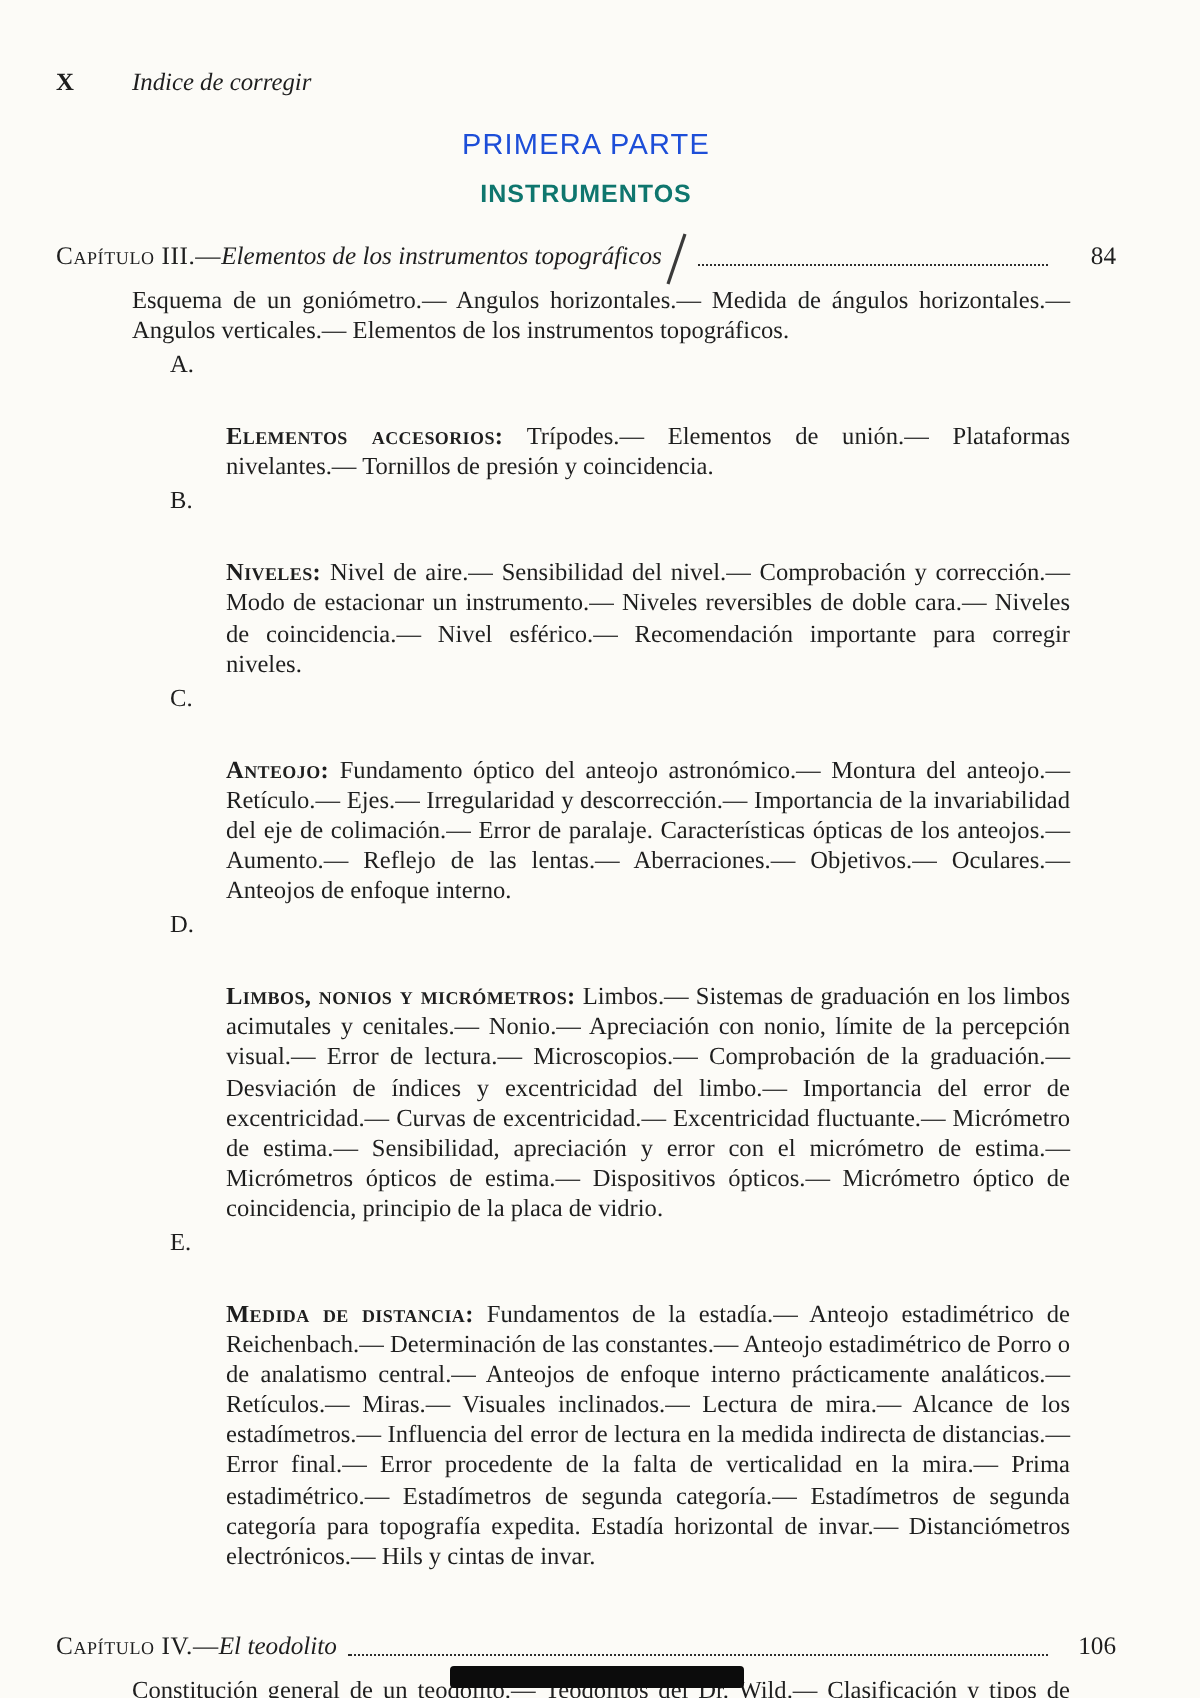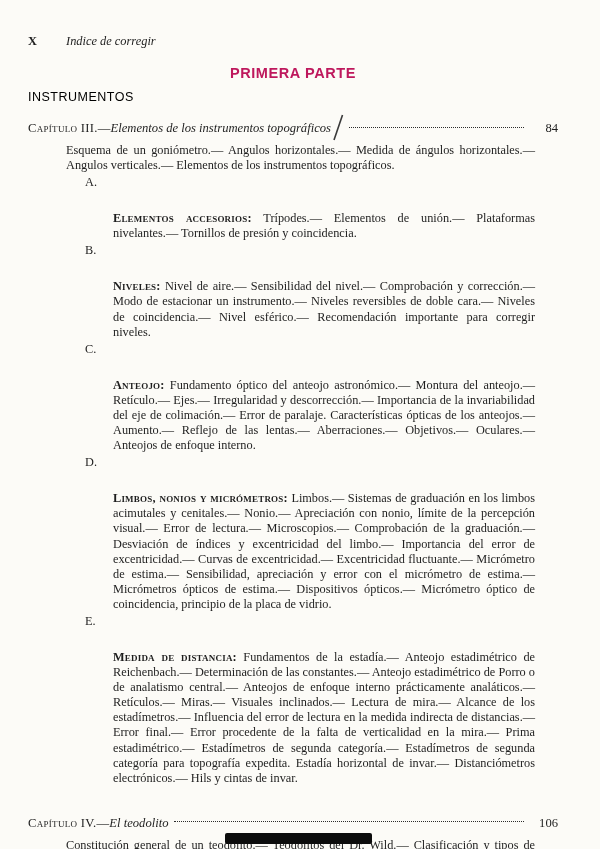--- a/index.html
+++ b/index.html
@@ -9,29 +9,29 @@
     background:#fcfbf7; color:#1e1e1e;
     font-family:"Liberation Serif", serif;
     font-size:12.3px;
     padding:34px 42px 0 28px;
   }
   .running-head { display:flex; align-items:baseline; font-size:12.4px; }
   .pgnum { width:38px; font-weight:bold; }
   .running-title { font-style:italic; }
 
   .part-title {
-    font-family:"Liberation Sans", sans-serif; font-size:14.5px; font-weight:bold;
-    text-align:center; letter-spacing:0.6px; margin-top:16px; color:#be185d;
+    font-family:"Liberation Sans", sans-serif; font-size:14.5px; font-weight:normal;
+    text-align:center; letter-spacing:0.6px; margin-top:16px; color:#1d4ed8;
   }
   .part-subtitle {
-    font-family:"Liberation Sans", sans-serif; font-size:12.5px; font-weight:normal;
-    letter-spacing:0.5px; margin-top:9px; color:#000000;
+    font-family:"Liberation Sans", sans-serif; font-size:12.5px; font-weight:bold;
+    text-align:center; letter-spacing:0.5px; margin-top:9px; color:#0f766e;
   }
 
-  .chapter-line { display:flex; align-items:center; margin-top:17px; font-size:12.6px; }
+  .chapter-line { display:flex; align-items:flex-end; margin-top:17px; font-size:12.6px; }
   .chapter-line.second { margin-top:30px; }
   .sc { font-variant:small-caps; }
   .chap-label { letter-spacing:0.3px; white-space:pre; }
   .chap-title { font-style:italic; white-space:pre; }
   .leader { flex:1; border-bottom:1.5px dotted #2b2b2b; margin:0 8px 3px 6px; min-width:30px; }
   .chap-page { min-width:26px; text-align:right; }
 
   .intro {
     margin:7px 23px 2px 38px;
     text-align:justify; line-height:15.1px;

